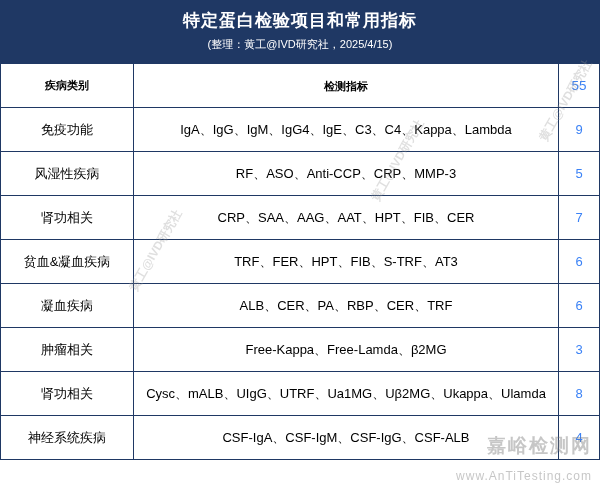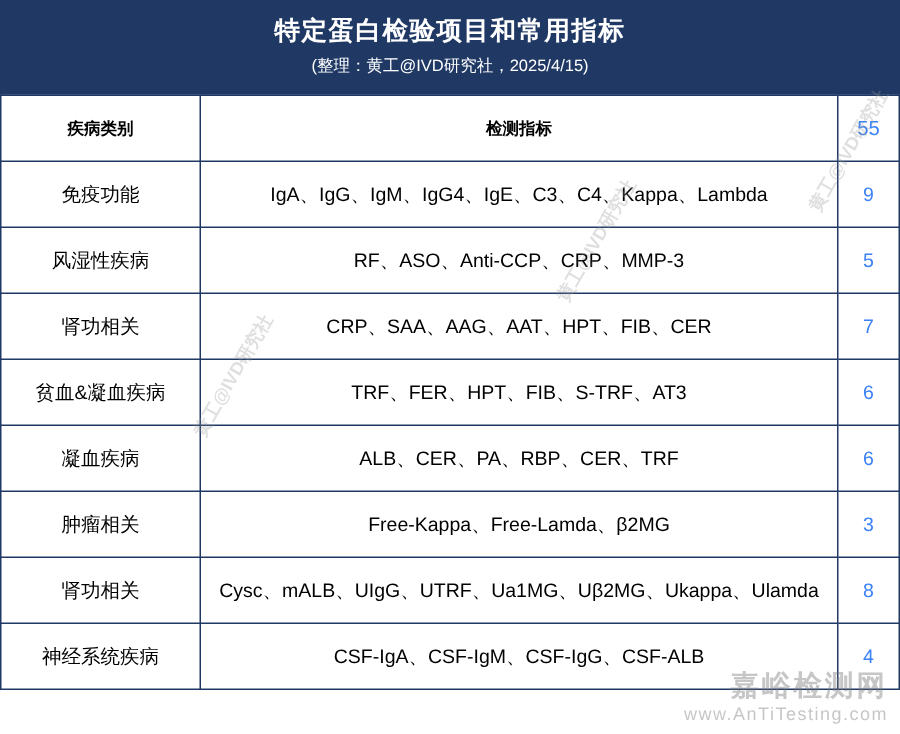--- a/index.html
+++ b/index.html
@@ -109,20 +109,21 @@
     font-weight: bold;
     color: rgba(120, 120, 120, 0.42);
     letter-spacing: 2px;
     line-height: 22px;
   }
   .wm-logo .l2 {
     font-size: 12px;
     color: rgba(120, 120, 120, 0.42);
     letter-spacing: 1px;
     line-height: 14px;
+    margin-top: 12px;
   }
 </style>
 </head>
 <body>
 
 <div class="page">
 
   <div class="header">
     <div class="header-title">特定蛋白检验项目和常用指标</div>
     <div class="header-sub">(整理：黄工@IVD研究社，2025/4/15)</div>

